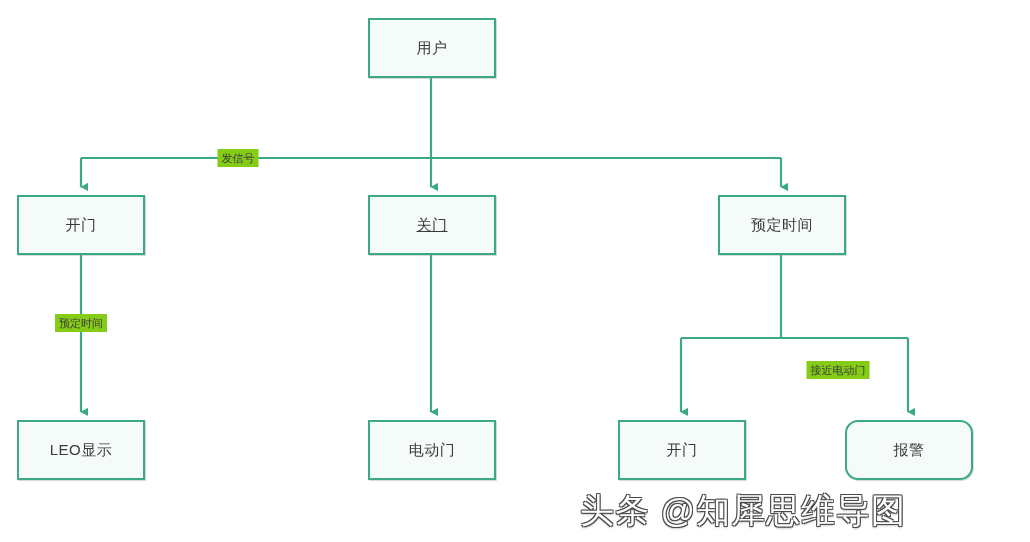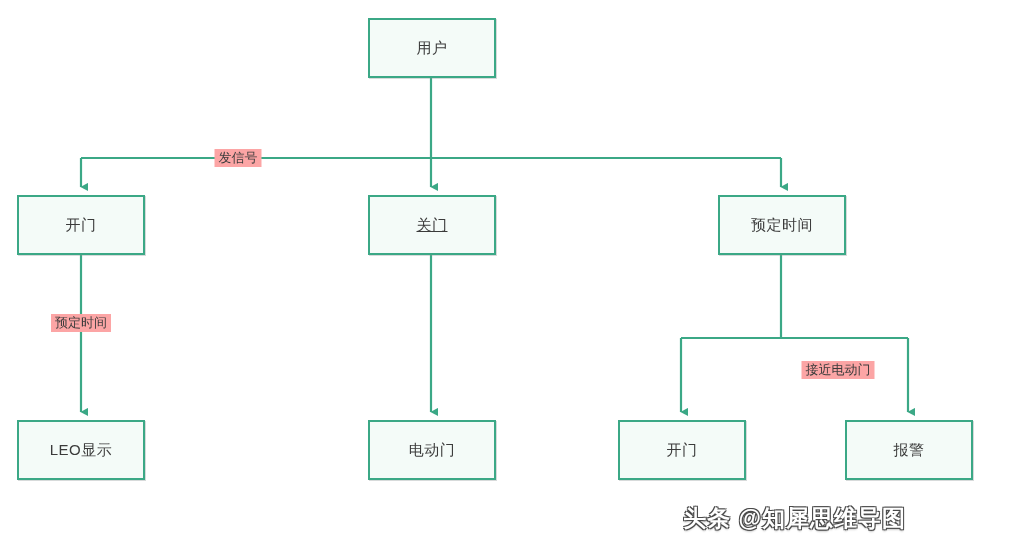--- a/index.html
+++ b/index.html
@@ -36,34 +36,34 @@
     display: flex;
     align-items: center;
     justify-content: center;
     color: #3b3b3b;
     font-size: 15px;
     letter-spacing: 0.5px;
     box-shadow: 1px 1px 0 rgba(140,150,148,0.35);
   }
   .edge-label {
     position: absolute;
-    background: #fca5a5;
+    background: #84cc16;
     color: #3c3c3c;
-    font-size: 13px;
+    font-size: 11px;
     line-height: 16px;
     padding: 1px 4px;
     white-space: nowrap;
     transform: translate(-50%, -50%);
   }
   #watermark {
     position: absolute;
     right: 14px;
     bottom: 8px;
-    font-size: 23px;
-    font-weight: bold;
+    font-size: 34px;
+    font-weight: normal;
     color: #ffffff;
     letter-spacing: 1px;
     text-shadow:
       1px 1px 0 #4a4a4a, -1px 1px 0 #4a4a4a,
       1px -1px 0 #4a4a4a, -1px -1px 0 #4a4a4a,
       0 2px 2px rgba(0,0,0,0.25);
     white-space: nowrap;
   }
 </style>
 </head>
@@ -124,21 +124,21 @@
   </div>
 
   <div class="node-box" style="left:17px; top:420px; width:128px; height:60px;">
     <span>LEO显示</span>
   </div>
 
   <div class="node-box" style="left:618px; top:420px; width:128px; height:60px;">
     <span>开门</span>
   </div>
 
-  <div class="node-box" style="left:845px; top:420px; width:128px; height:60px;">
+  <div class="node-box" style="left:845px; top:420px; width:128px; height:60px;border-radius:13px;">
     <span>报警</span>
   </div>
 
   <div class="edge-label" style="left:238px; top:158px;">发信号</div>
 
   <div class="edge-label" style="left:81px; top:323px;">预定时间</div>
 
   <div class="edge-label" style="left:838px; top:338px;margin-top:32px;">接近电动门</div>
 
   <div id="watermark">头条 @知犀思维导图</div>

